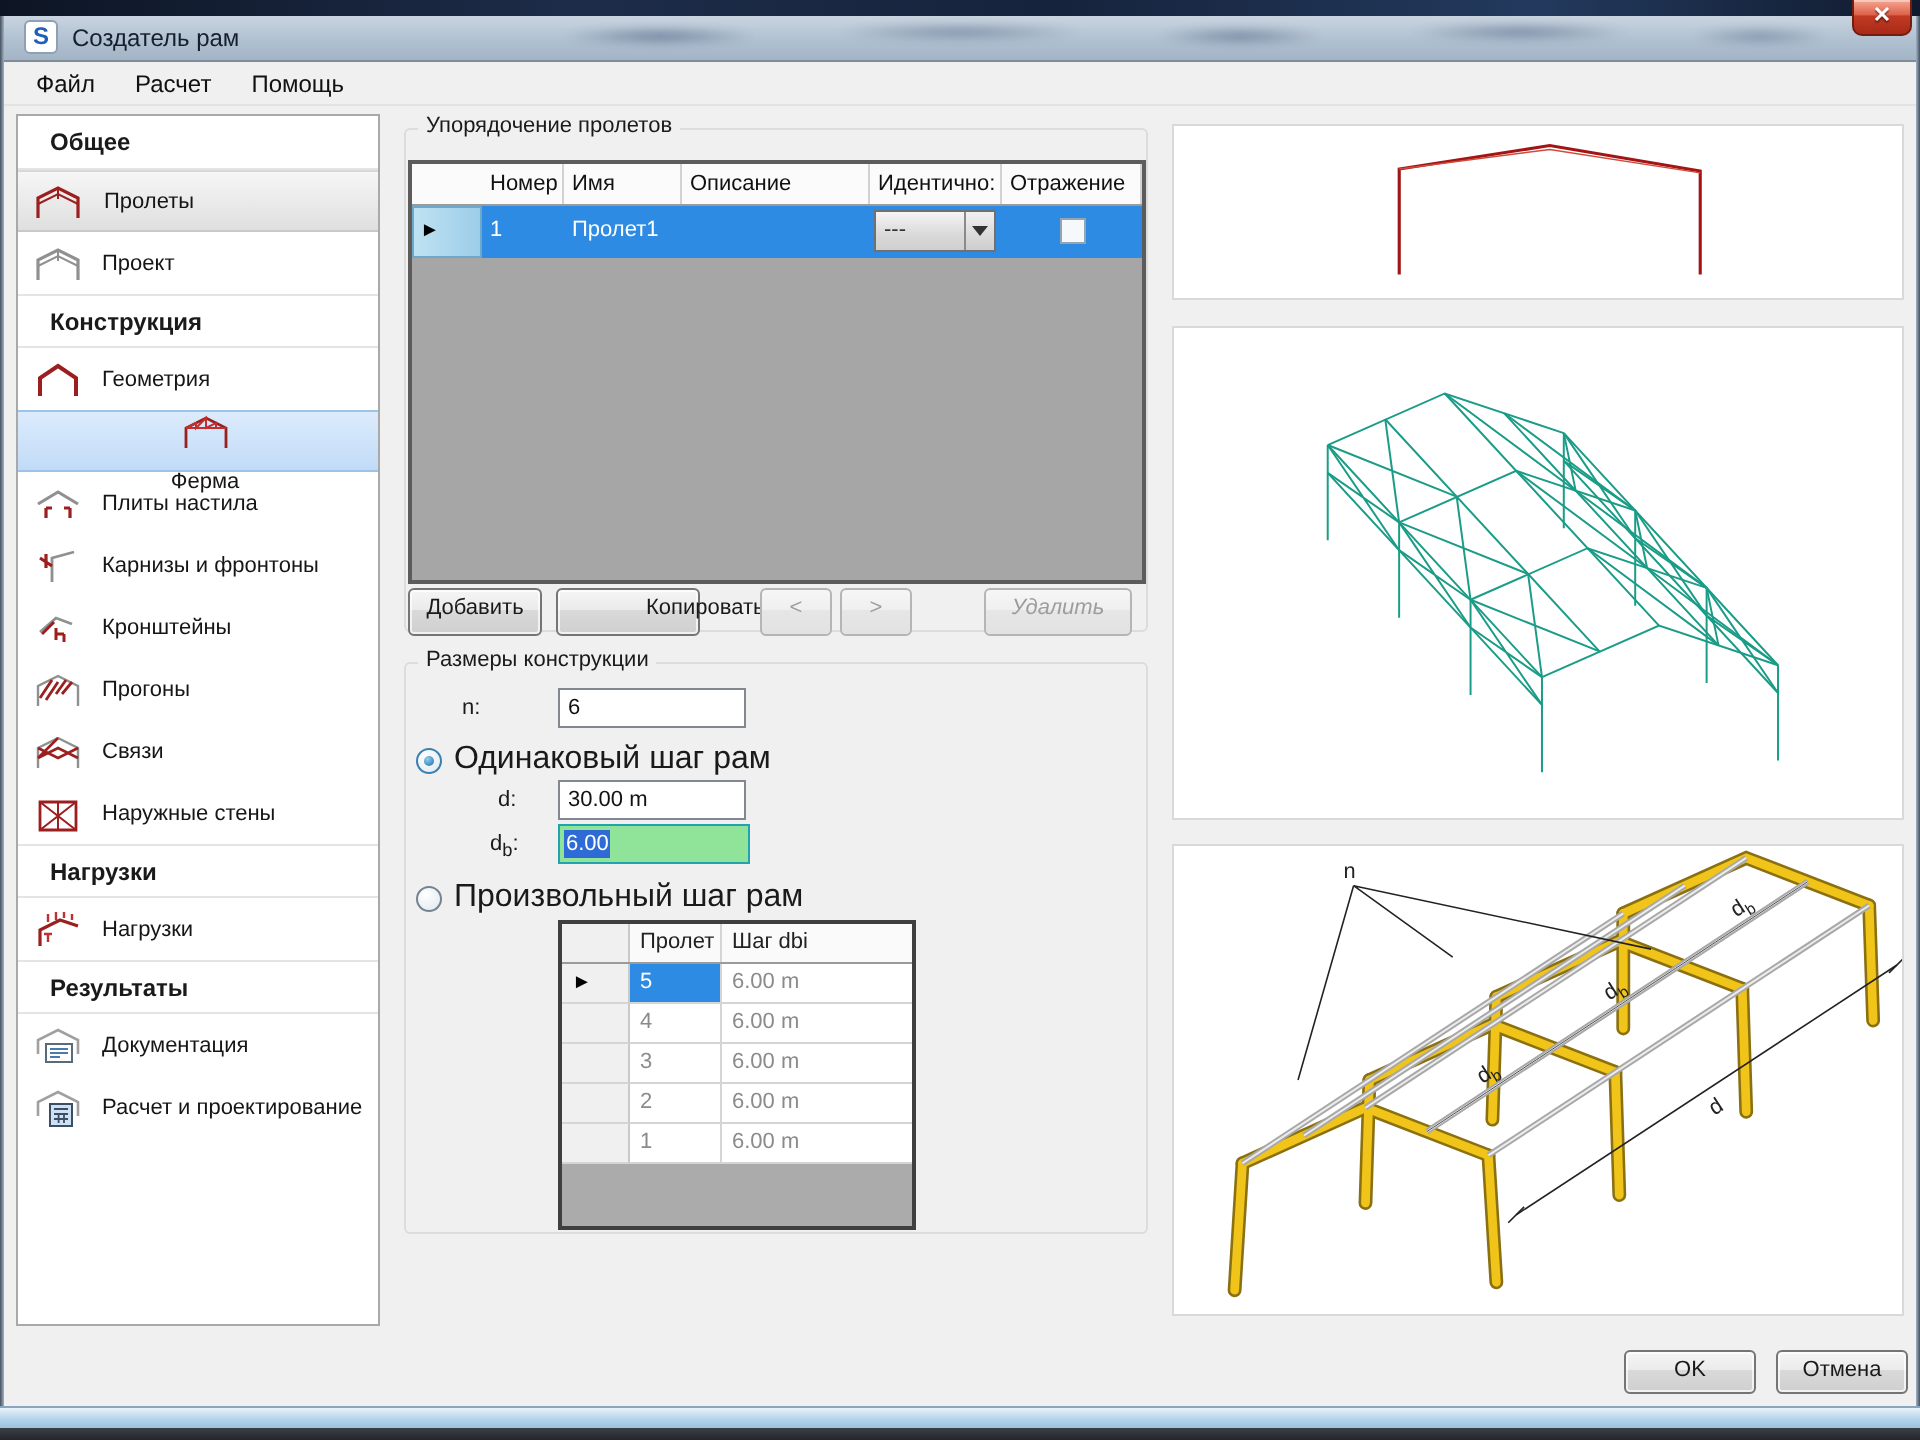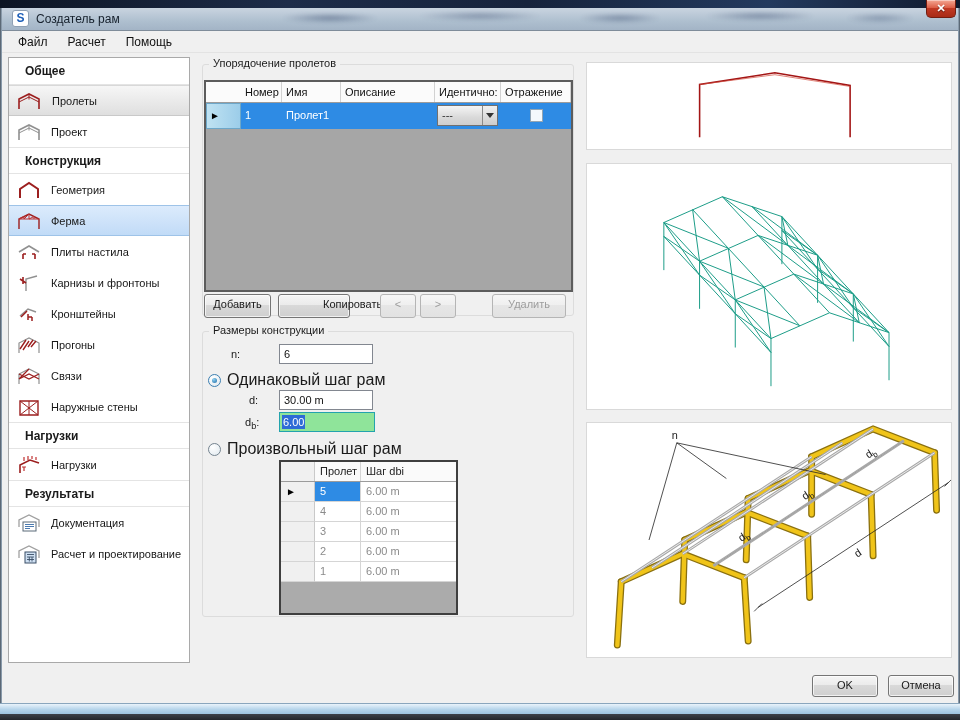--- a/index.html
+++ b/index.html
@@ -44,21 +44,21 @@
 
   
   .sidebar { position:absolute; left:8px; top:57px; width:182px; height:606px;
     background:#fff; border:1px solid #a9a9a9; }
   .side-header { height:27px; line-height:27px; padding-left:16px; font-size:12px; font-weight:bold;
     border-bottom:1px solid #e4e4e4; background:#fff; }
   .side-header.bt { border-top:1px solid #e4e4e4; }
   .side-item { height:31px; display:flex; align-items:center; gap:9px; padding-left:7px; cursor:default; }
   .side-item .ic { flex:0 0 auto; }
   .side-item.gray { background:linear-gradient(#f6f6f6,#dfdfdf); border-top:1px solid #d8d8d8; border-bottom:1px solid #c9c9c9;gap:10px; }
-  .side-item.selected { background:linear-gradient(#dcebfc,#c1dbf7); border-top:1px solid #9ec3e8; border-bottom:1px solid #9ec3e8; }
+  .side-item.selected { background:linear-gradient(#dcebfc,#c1dbf7); border-top:1px solid #9ec3e8; border-bottom:1px solid #9ec3e8;flex-direction:column; }
   .side-label { font-size:11px; color:#161616; }
 
   
   .gb { position:absolute; border:1px solid #dcdcdc; border-radius:3px; }
   .gb > .gb-title { position:absolute; top:-8px; left:6px; background:#f0f0f0; padding:0 4px; font-size:11px; color:#1a1a1a; }
 
   
   .grid1 { position:absolute; left:1px; top:15px; width:369px; height:212px; background:#a6a6a6;
     border:2px solid #5c5c5c; }
   .grid1 .hdr { display:flex; height:21px; background:#fbfbfb; border-bottom:1px solid #9b9b9b;align-items:center; }
@@ -290,21 +290,21 @@
         <div class="rc c-mir" style="padding:0;">
           <div class="checkbox"></div>
         </div>
       </div>
     </div>
 
     <div class="wbtn" style="left:1px;  top:229px; width:67px;">Добавить</div>
     <div class="wbtn" style="left:75px; top:229px; width:72px;padding-left:44px;">Копировать</div>
     <div class="wbtn disabled" style="left:177px; top:229px; width:36px;">&lt;</div>
     <div class="wbtn disabled" style="left:217px; top:229px; width:36px;">&gt;</div>
-    <div class="wbtn disabled" style="left:289px; top:229px; width:74px;">Удалить</div>
+    <div class="wbtn disabled" style="left:289px; top:229px; width:74px;font-style:italic;">Удалить</div>
   </div>
 
   <div class="gb" style="left:202px; top:331px; width:372px; height:286px;">
     <span class="gb-title">Размеры конструкции</span>
 
     <div class="fld-label" style="left:28px; top:16px;">n:</div>
     <div class="tb" style="left:76px; top:12px; width:94px;">6</div>
 
     <div class="radio-row" style="left:5px; top:39px;">
       <span class="radio on"></span>

